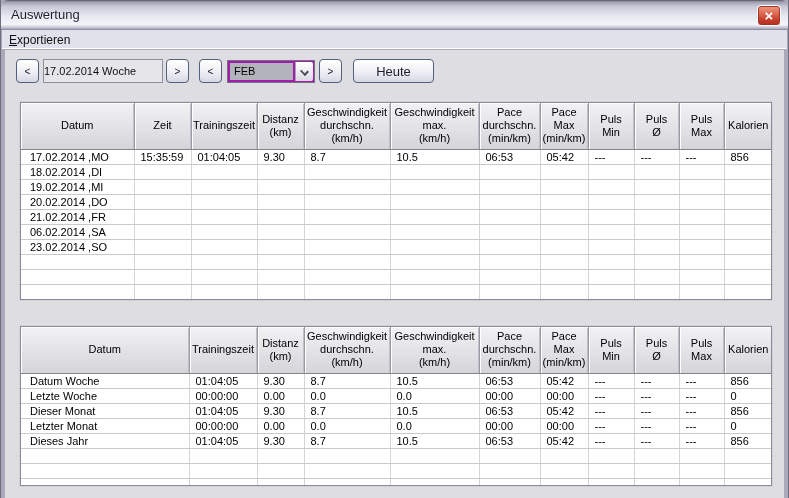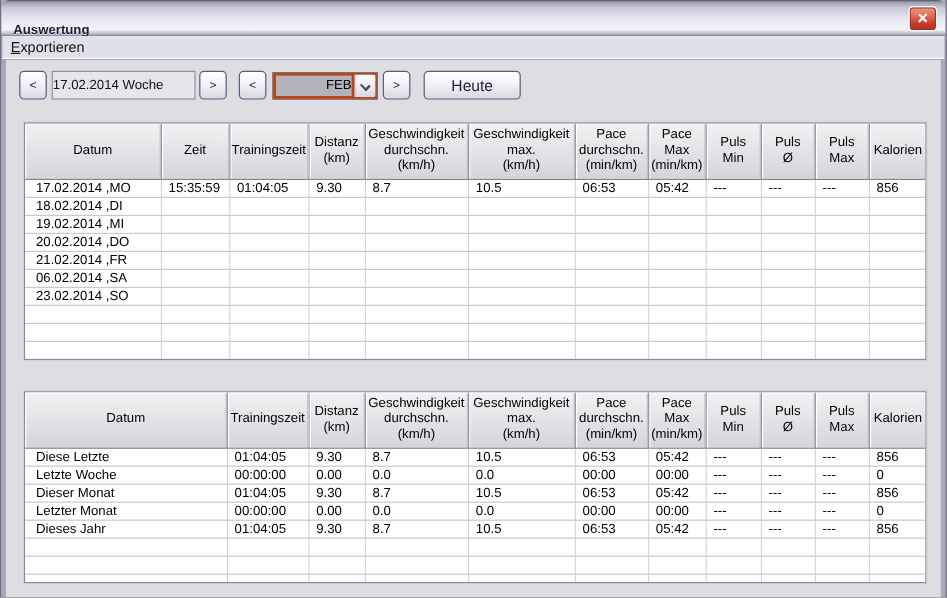--- a/index.html
+++ b/index.html
@@ -11,22 +11,22 @@
     background:#A9A9BB;
     border-left:1px solid #6E6E7E; border-right:1px solid #6E6E7E;
   }
   
   .titlebar {
     position:absolute; top:0; left:0; right:0; height:30px;
     border-radius:7px 7px 0 0;
     background:linear-gradient(180deg,#50505E 0%,#9D9DB0 6%,#CACAD8 22%,#E9E9F2 55%,#F4F4FA 82%,#C0C0CF 93%,#82829A 100%);
   }
   .titlebar .title {
-    position:absolute; left:10px; top:11px; line-height:29px;
-    font-size:11px; font-weight:bold; color:#1E1E2E;
+    position:absolute; left:10px; top:0; line-height:29px;
+    font-size:13px; font-weight:normal; color:#1E1E2E;
     text-shadow:0 1px 0 rgba(255,255,255,0.65);
   }
   .close-btn {
     position:absolute; top:5px; right:7px; width:24px; height:21px;
     border:1px solid #FFFFFF; border-radius:4px;
     background:linear-gradient(180deg,#EE9B84 0%,#DD6A52 40%,#C43B28 75%,#B23220 100%);
     box-shadow:inset 0 0 0 1px #A03424;
     color:#fff; font-weight:bold; font-size:15px; line-height:19px; text-align:center;
     cursor:default;
   }
@@ -53,21 +53,21 @@
     background:linear-gradient(180deg,#FFFFFF 0%,#F2F2F7 45%,#E2E2EB 80%,#D7D7E2 100%);
     font-family:"Liberation Sans", sans-serif;
     font-size:13px; color:#1c1c2c; text-align:center; cursor:default;
   }
   .xp-btn.sm { width:23px; font-size:10px; }
   .field {
     position:absolute; height:24px; border:1px solid #8F8F9C; background:#E6E6EA;
     font-size:11px; color:#111; text-align:left; line-height:22px;
   }
   .combo {
-    position:absolute; height:23px; border:1px solid #73737F; background:#c2410c;text-align:right;
+    position:absolute; height:23px; border:1px solid #73737F; background:#a21caf;
   }
   .combo-sel {
     position:absolute; left:2px; top:2px; bottom:2px; right:21px;
     background:#B3B3BC; color:#000; font-size:11px; line-height:17px; padding-left:4px;
     overflow:hidden;
   }
   .combo-arrow {
     position:absolute; right:1px; top:1px; bottom:1px; width:18px;
     border-left:1px solid #A6A6B2; border-radius:0 2px 2px 0;
     background:linear-gradient(180deg,#FFFFFF 0%,#EDEDF2 50%,#D9D9E2 100%);
@@ -362,21 +362,21 @@
 Min</th>
             <th>Puls
 Ø</th>
             <th>Puls
 Max</th>
             <th>Kalorien</th>
           </tr>
         </thead>
         <tbody>
             <tr>
-              <td>Diese Letzte</td>
+              <td>Datum Woche</td>
               <td>01:04:05</td>
               <td>9.30</td>
               <td>8.7</td>
               <td>10.5</td>
               <td>06:53</td>
               <td>05:42</td>
               <td>---</td>
               <td>---</td>
               <td>---</td>
               <td>856</td>

